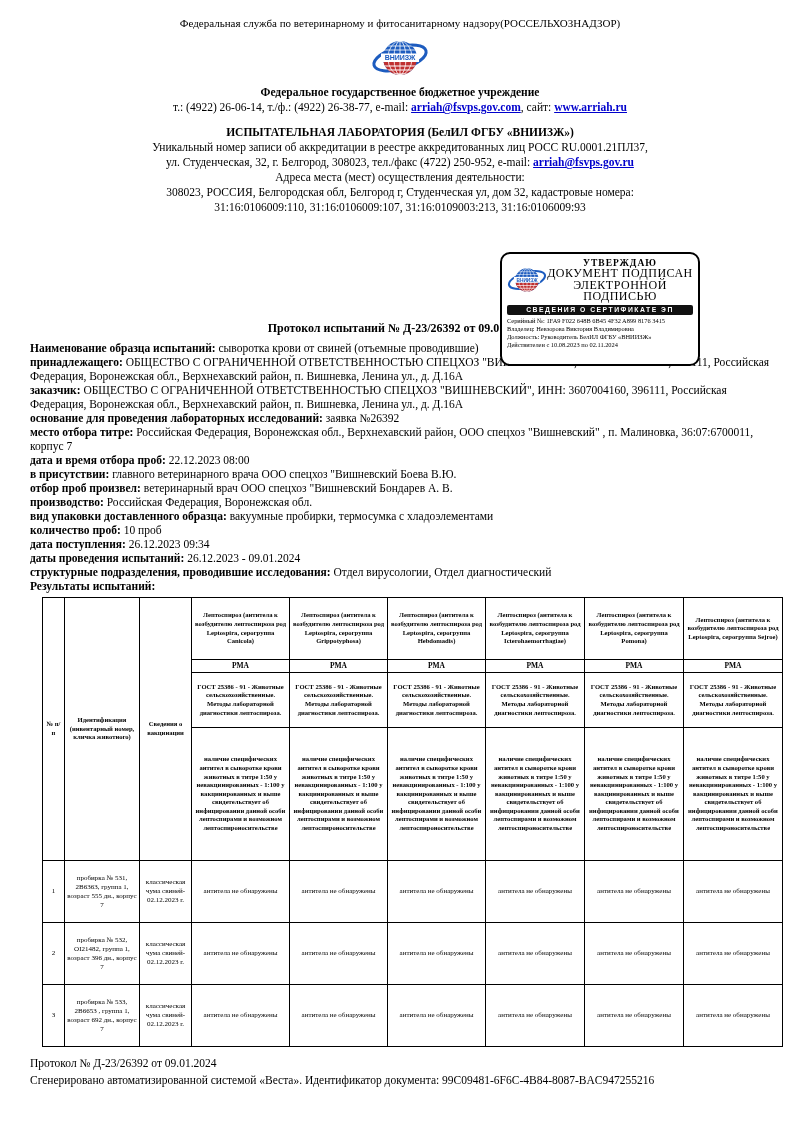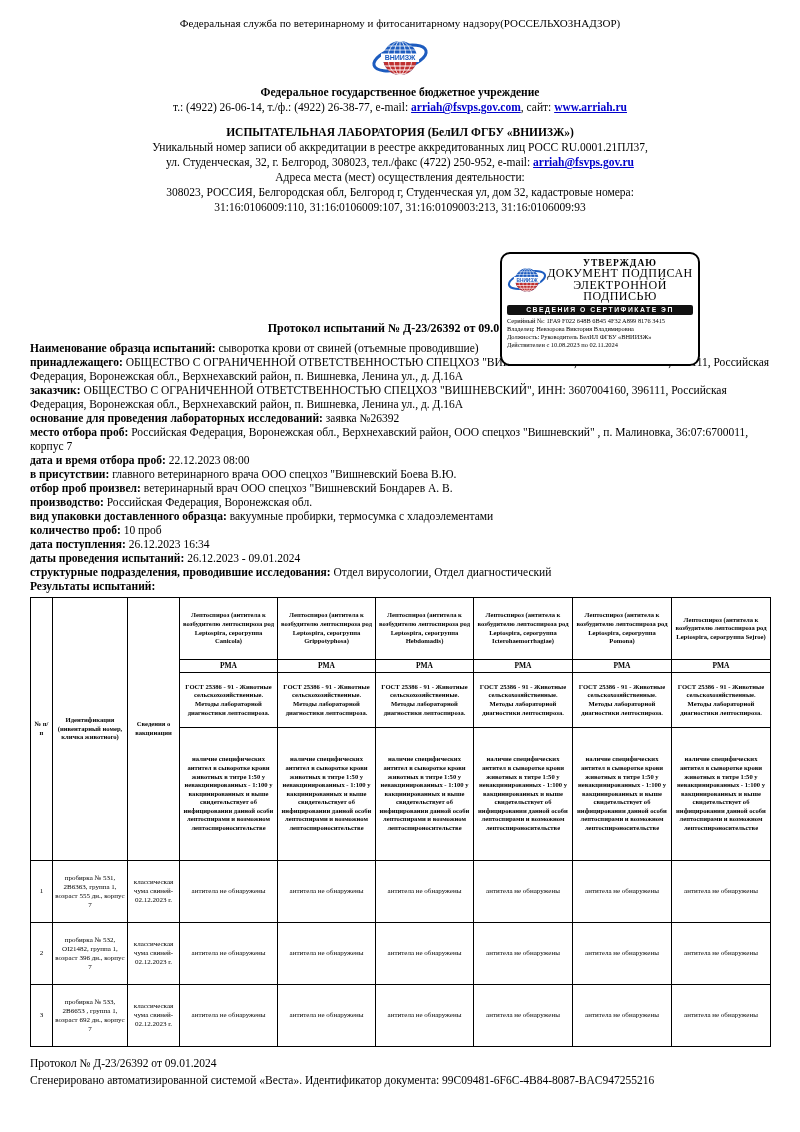--- a/index.html
+++ b/index.html
@@ -34,21 +34,21 @@
     font-family:"Liberation Sans",sans-serif;
   }
   .stamp-fine{font-size:6.4px;line-height:8px;}
   
   .doc-title{font-size:12px;font-weight:bold;text-align:center;margin:10px 0 5px 0;}
   .fields{font-size:11.5px;line-height:14px;}
   .fields p{margin:0;}
   .results-label{font-size:11.5px;font-weight:bold;line-height:15px;}
   
   table.results{
-    border-collapse:collapse;table-layout:fixed;width:740px;margin-top:3px;
+    border-collapse:collapse;table-layout:fixed;width:740px;margin-top:3px;margin-left:12px;
   }
   table.results td{
     border:1px solid #000;text-align:center;vertical-align:middle;
     padding:1px 2px;box-sizing:border-box;overflow:hidden;
   }
   td.hd{font-weight:bold;font-size:6.6px;line-height:8.6px;}
   tr.r1 td{height:62px;}
   tr.r2 td{height:13px;font-size:7.5px;}
   tr.r3 td{height:55px;}
   tr.r4 td{height:133px;}
@@ -132,28 +132,28 @@
   </div>
   <div style="height:96px"></div>
 
   <div class="doc-title">Протокол испытаний № Д-23/26392 от 09.01.2024</div>
 
   <div class="fields">
     <p><b>Наименование образца испытаний:</b> <span>сыворотка крови от свиней (отъемные проводившие)</span></p>
     <p><b>принадлежащего:</b> <span>ОБЩЕСТВО С ОГРАНИЧЕННОЙ ОТВЕТСТВЕННОСТЬЮ СПЕЦХОЗ "ВИШНЕВСКИЙ", ИНН: 3607004160, 396111, Российская Федерация, Воронежская обл., Верхнехавский район, п. Вишневка, Ленина ул., д. Д.16А</span></p>
     <p><b>заказчик:</b> <span>ОБЩЕСТВО С ОГРАНИЧЕННОЙ ОТВЕТСТВЕННОСТЬЮ СПЕЦХОЗ "ВИШНЕВСКИЙ", ИНН: 3607004160, 396111, Российская Федерация, Воронежская обл., Верхнехавский район, п. Вишневка, Ленина ул., д. Д.16А</span></p>
     <p><b>основание для проведения лабораторных исследований:</b> <span>заявка №26392</span></p>
-    <p><b>место отбора проб:</b> <span>Российская Федерация, Воронежская обл., Верхнехавский район, ООО спецхоз "Вишневский" , п. Малиновка, 36:07:6700011, корпус 7</span></p>
+    <p><b>место отбора титре:</b> <span>Российская Федерация, Воронежская обл., Верхнехавский район, ООО спецхоз "Вишневский" , п. Малиновка, 36:07:6700011, корпус 7</span></p>
     <p><b>дата и время отбора проб:</b> <span>22.12.2023 08:00</span></p>
     <p><b>в присутствии:</b> <span>главного ветеринарного врача ООО спецхоз "Вишневский Боева В.Ю.</span></p>
     <p><b>отбор проб произвел:</b> <span>ветеринарный врач ООО спецхоз "Вишневский Бондарев А. В.</span></p>
     <p><b>производство:</b> <span>Российская Федерация, Воронежская обл.</span></p>
     <p><b>вид упаковки доставленного образца:</b> <span>вакуумные пробирки, термосумка с хладоэлементами</span></p>
     <p><b>количество проб:</b> <span>10 проб</span></p>
-    <p><b>дата поступления:</b> <span>26.12.2023 16:34</span></p>
+    <p><b>дата поступления:</b> <span>26.12.2023 09:34</span></p>
     <p><b>даты проведения испытаний:</b> <span>26.12.2023 - 09.01.2024</span></p>
     <p><b>структурные подразделения, проводившие исследования:</b> <span>Отдел вирусологии, Отдел диагностический</span></p>
   </div>
   <div class="results-label">Результаты испытаний:</div>
 
   <table class="results">
     <colgroup>
       <col style="width:22px">
         <col style="width:75px">
         <col style="width:52px">

